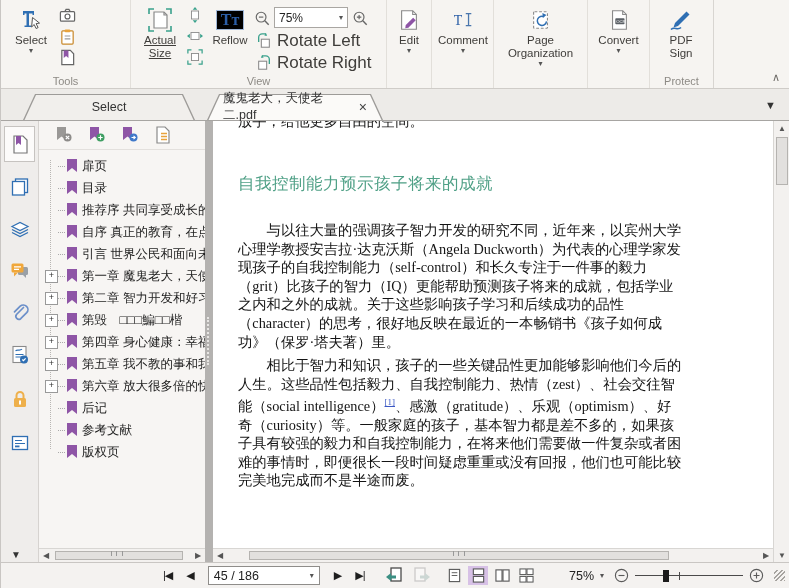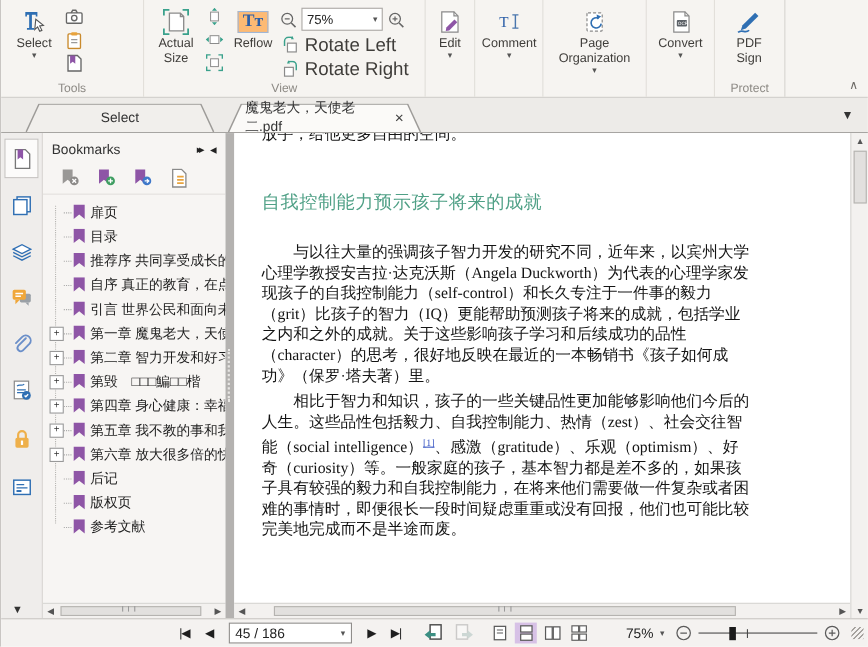--- a/index.html
+++ b/index.html
@@ -14,21 +14,21 @@
   .bigbtn{display:flex;flex-direction:column;align-items:center;width:48px;padding:3px 1px 2px;font-size:11.5px;color:#3f3d3a;border-radius:2px;text-align:center;line-height:1.15;cursor:default;}
   .bigbtn.active{background:#d7c1e6;}
   .bigbtn .bicon{height:28px;display:flex;align-items:center;justify-content:center;}
   .crt{font-size:8px;color:#555;line-height:.9;}
   .smallcol{display:flex;flex-direction:column;gap:3px;padding:3px 2px;}
   .smallcol .sic{width:18px;height:18px;display:flex;align-items:center;justify-content:center;}
   .viewright{display:flex;flex-direction:column;gap:3px;padding-top:4px;}
   .zoomrow{display:flex;align-items:center;gap:4px;}
   .zcombo{width:64px;height:19px;background:#fff;border:1px solid #a9a6a2;font-size:12px;color:#222;display:flex;align-items:center;justify-content:space-between;padding:0 4px;}
   .rotrow{display:flex;align-items:center;gap:5px;font-size:17px;color:#3f3d3a;padding:0 2px;height:19px;}
-  .reflowglyph{font-family:"Liberation Serif",serif;font-weight:bold;color:#2b5ea7;font-size:16px;border:1px solid #9fb6d6;padding:0 4px;background:#fdba74;}
+  .reflowglyph{font-family:"Liberation Serif",serif;font-weight:bold;color:#2b5ea7;font-size:16px;border:1px solid #9fb6d6;padding:0 4px;background:#000000;}
   .ribcollapse{position:absolute;right:10px;bottom:4px;color:#6d6a66;font-size:11px;}
 
   
   .tabbar{position:absolute;left:0;top:89px;width:789px;height:32px;background:#edebe8;border-bottom:1px solid #a7a5a2;box-sizing:border-box;}
   .tab{position:absolute;bottom:0;height:26px;}
   .tab .shp{position:absolute;inset:0;background:#9d9b98;clip-path:polygon(12px 0,calc(100% - 12px) 0,100% 100%,0 100%);}
   .tab .shpin{position:absolute;inset:0;background:#f1efec;clip-path:polygon(13px 1px,calc(100% - 13px) 1px,calc(100% - 1.5px) 100%,1.5px 100%);}
   .tab.activetab .shpin{background:#fbfaf8;}
   .tab .tlabel{position:relative;display:flex;align-items:center;justify-content:center;height:100%;font-size:12.5px;color:#333;gap:14px;padding:0 16px;}
   .tclose{font-size:14px;color:#444;line-height:1;}
@@ -128,21 +128,21 @@
           <svg width="17" height="17" viewBox="0 0 18 18">
               <path d="M3 1.5h9L15.5 5v11.5H3z" fill="#fff" stroke="#666" stroke-width="1.3"></path>
               <path d="M5 1.5h5v8L7.5 7.5 5 9.5z" fill="#8e55a6"></path>
             </svg>
         </span>
       </div>
       <div class="glabel">Tools</div>
     </div>
 
     <div class="rgroup" style="width:256px;">
-      <div class="bigbtn" style="width:46px;">
+      <div class="bigbtn" style="width:46px;text-decoration:underline;">
         <span class="bicon">
           <svg width="26" height="26" viewBox="0 0 26 26">
               <path d="M7 5h10l3 3v13H7z" fill="#fff" stroke="#8a8a8a" stroke-width="1.2"></path>
               <path d="M17 5v3h3" fill="none" stroke="#8a8a8a" stroke-width="1.2"></path>
               <path d="M2 7V2h5M19 2h5v5M24 19v5h-5M7 24H2v-5" fill="none" stroke="#3aa18c" stroke-width="1.6"></path>
             </svg>
         </span>
         <span>Actual Size</span>
       </div>
       <div class="smallcol">
@@ -366,27 +366,20 @@
         <svg width="20" height="20" viewBox="0 0 20 20">
             <rect x="2.5" y="3.5" width="15" height="13" fill="#fff" stroke="#2f6fb3" stroke-width="1.3"></rect>
             <path d="M5 7.5h7M5 10.5h10" stroke="#2f6fb3" stroke-width="1.2"></path>
             <rect x="5" y="12.5" width="4.5" height="1.8" fill="#2f6fb3"></rect>
           </svg>
       </div>
       <span class="strip-caret">▼</span>
     </div>
 
     <div class="bmpanel">
-      <div class="bmhead">
-        <span>Bookmarks</span>
-        <span class="hicons">
-          <span style="letter-spacing:-3px;">▸▸</span>
-          <span style="font-size:12px;">◂</span>
-        </span>
-      </div>
       <div class="bmtools">
         <span>
           <svg width="18" height="18" viewBox="0 0 18 18">
               <path d="M2 1h9v13l-4.5-3.5L2 14z" fill="#9a9896"></path>
               <circle cx="12.5" cy="11.5" r="4" fill="#8d8b89"></circle>
               <path d="M10.8 9.8l3.4 3.4M14.2 9.8l-3.4 3.4" stroke="#fff" stroke-width="1.2"></path>
             </svg>
         </span>
         <span>
           <svg width="18" height="18" viewBox="0 0 18 18">
@@ -531,31 +524,31 @@
             <span>后记</span>
           </div>
         <div class="bm-row">
             <span class="bm-exp hiddenbox"></span>
             <span class="bm-dots"></span>
             <span class="bm-flag">
               <svg width="12" height="14" viewBox="0 0 12 14">
                 <path d="M1 0h10v13L6 9l-5 4z" fill="#8e55a6"></path>
               </svg>
             </span>
+            <span>参考文献</span>
+          </div>
+        <div class="bm-row">
+            <span class="bm-exp hiddenbox"></span>
+            <span class="bm-dots"></span>
+            <span class="bm-flag">
+              <svg width="12" height="14" viewBox="0 0 12 14">
+                <path d="M1 0h10v13L6 9l-5 4z" fill="#8e55a6"></path>
+              </svg>
+            </span>
             <span>版权页</span>
-          </div>
-        <div class="bm-row">
-            <span class="bm-exp hiddenbox"></span>
-            <span class="bm-dots"></span>
-            <span class="bm-flag">
-              <svg width="12" height="14" viewBox="0 0 12 14">
-                <path d="M1 0h10v13L6 9l-5 4z" fill="#8e55a6"></path>
-              </svg>
-            </span>
-            <span>参考文献</span>
           </div>
       </div>
     </div>
 
     <div class="hscroll" style="left:38px;width:166px;">
       <span class="hbtn" style="left:0;">◀</span>
       <span class="hthumb" style="left:16px;width:128px;"></span>
       <span class="hgrip" style="left:72px;"></span>
       <span class="hbtn" style="right:0;">▶</span>
     </div>

